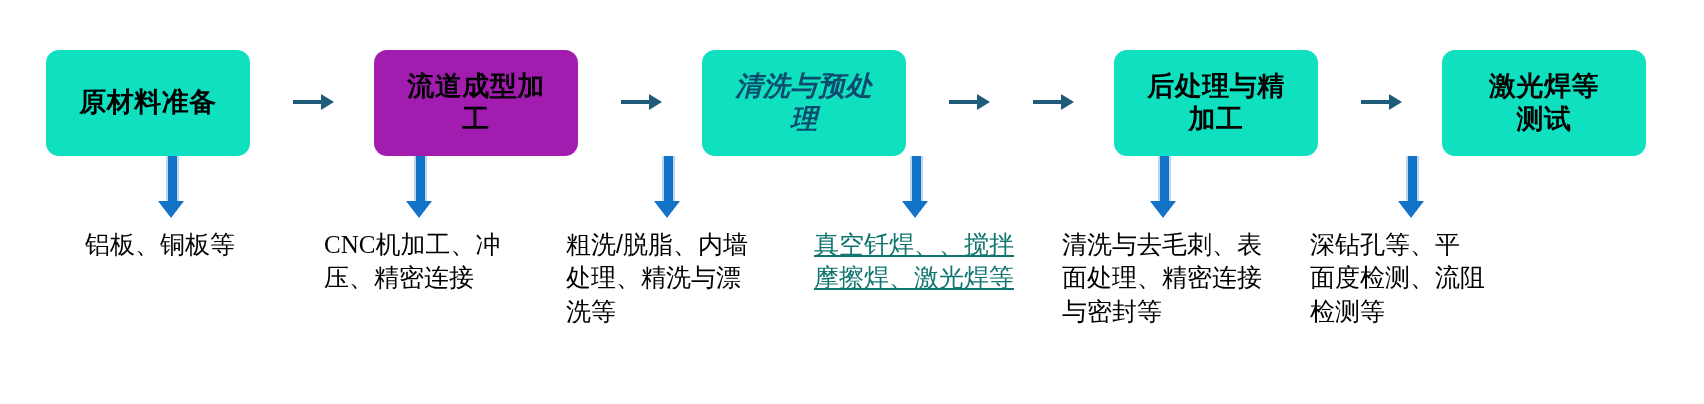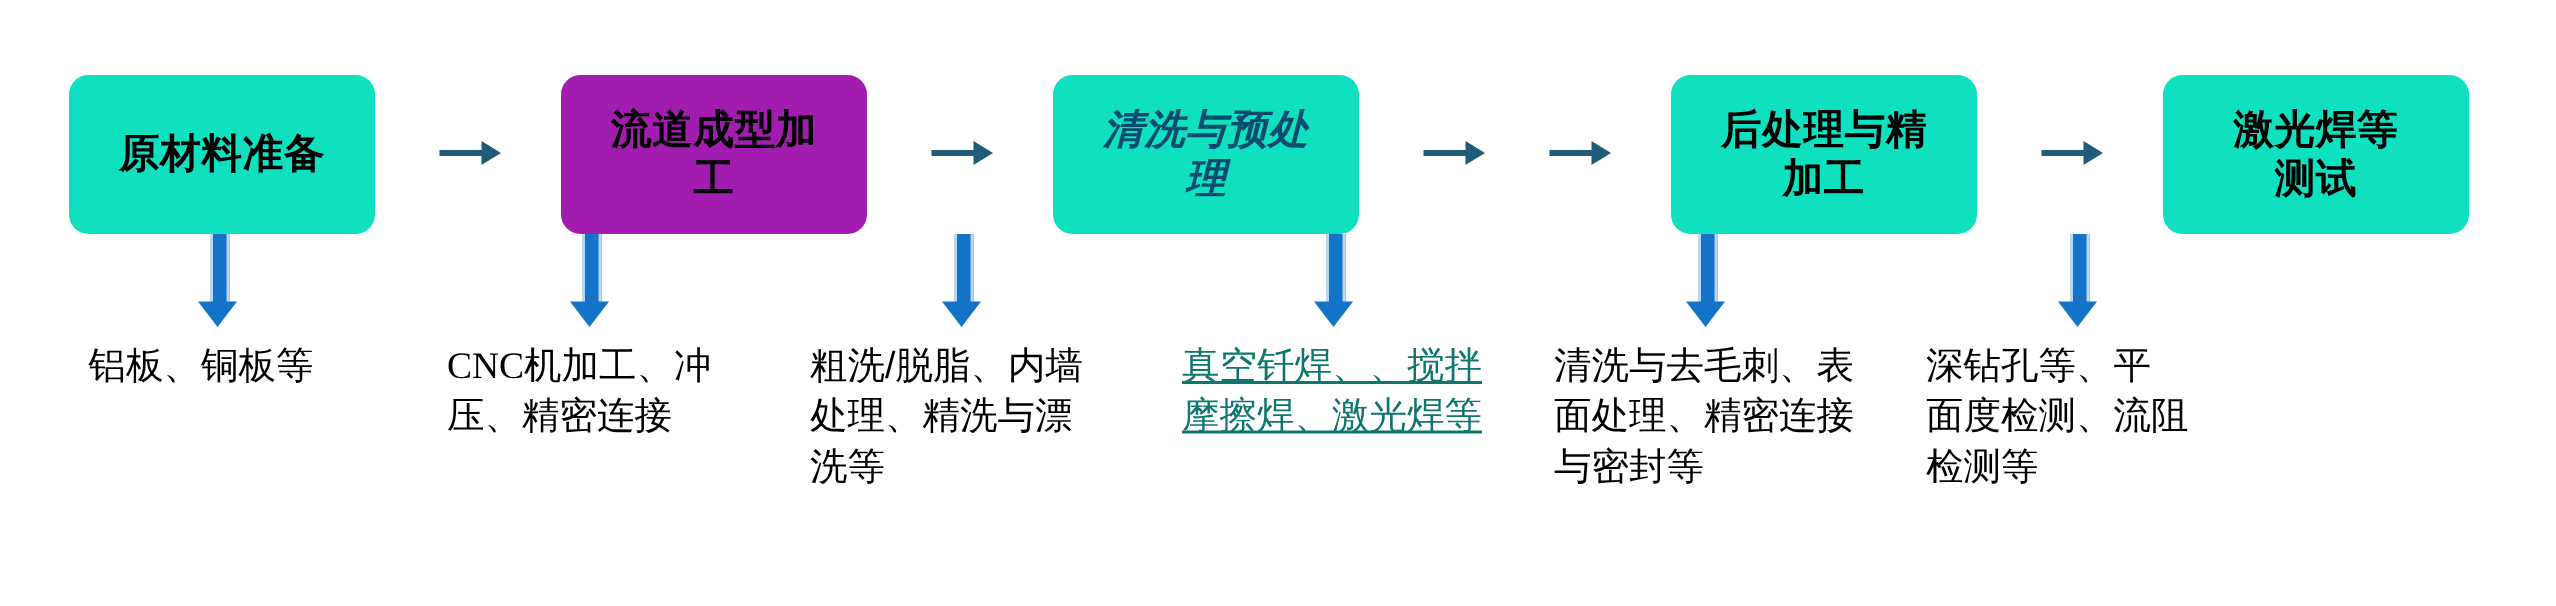--- a/index.html
+++ b/index.html
@@ -86,21 +86,21 @@
 
   
   .detail-row {
     position: absolute;
     top: 156px;
     left: 0;
     width: 1423px;
     height: 248px;
     display: flex;
     align-items: flex-start;
-    padding-left: 44px;
+    padding-left: 70px;
     box-sizing: border-box;
   }
 
   .detail-cell {
     width: 248px;
     flex: 0 0 auto;
     position: relative;
     box-sizing: border-box;
   }
 

